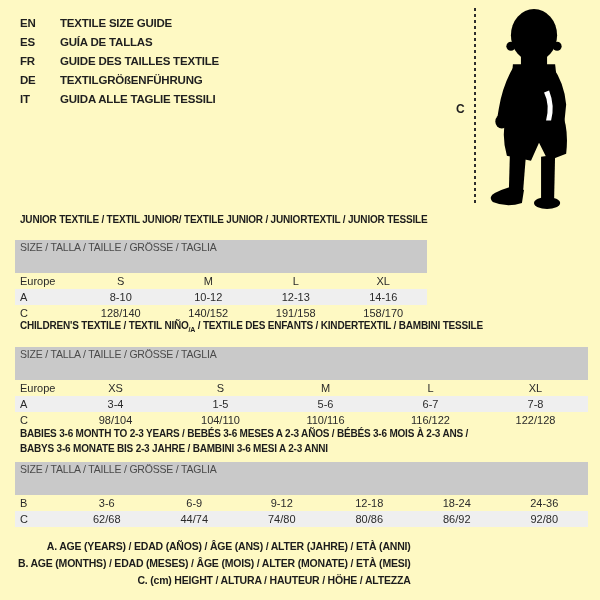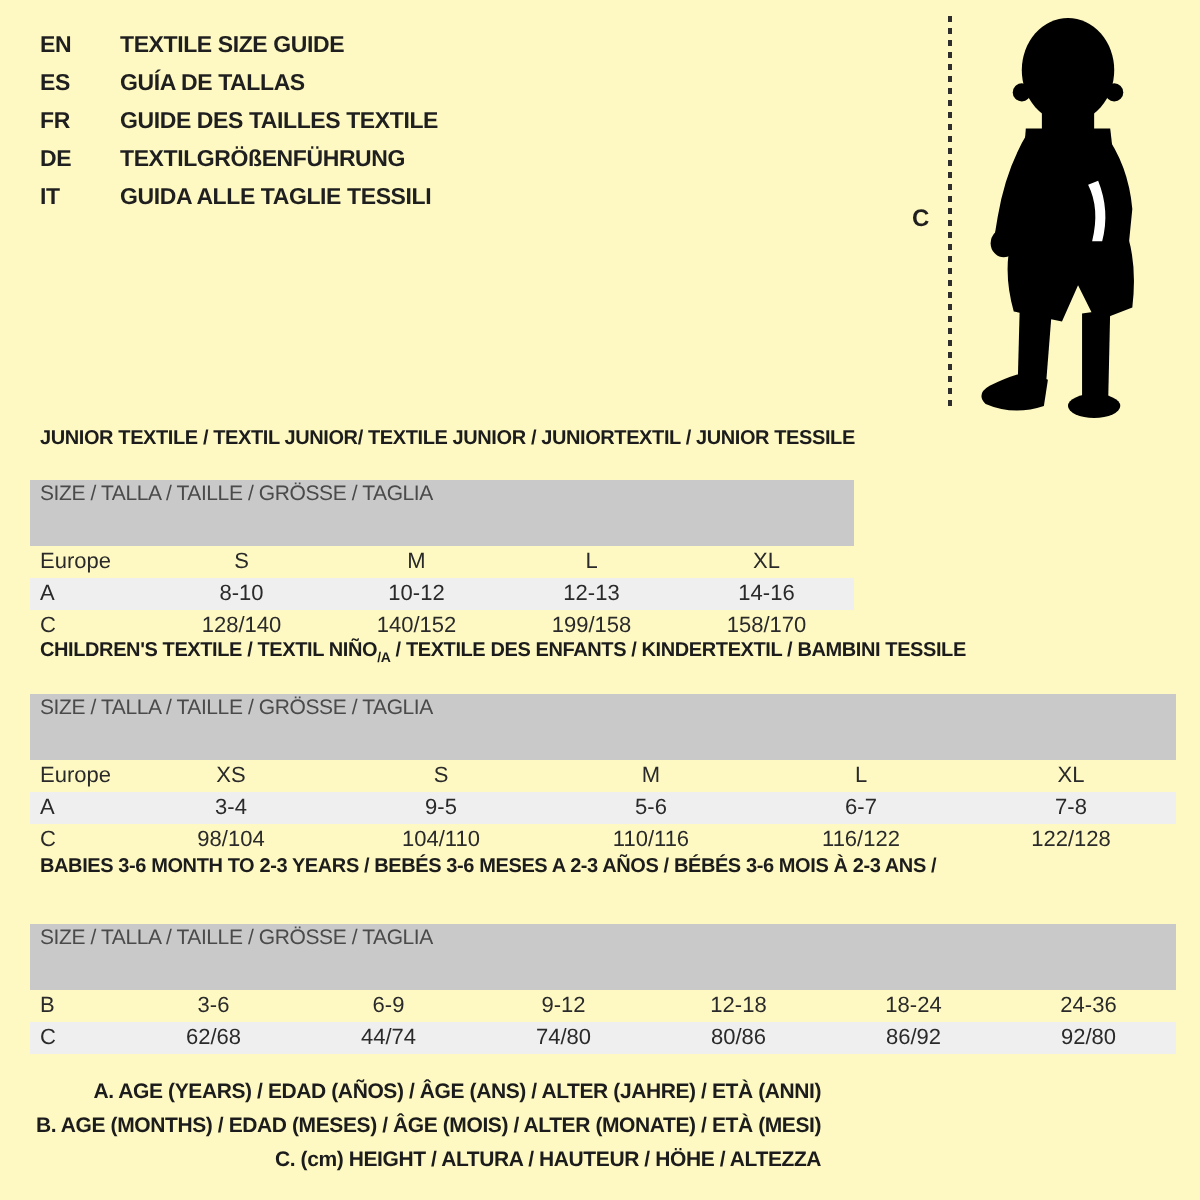--- a/index.html
+++ b/index.html
@@ -114,55 +114,55 @@
       <span class="t-label">A</span>
       <span class="t-cell">8-10</span>
       <span class="t-cell">10-12</span>
       <span class="t-cell">12-13</span>
       <span class="t-cell">14-16</span>
     </div>
     <div class="t-row">
       <span class="t-label">C</span>
       <span class="t-cell">128/140</span>
       <span class="t-cell">140/152</span>
-      <span class="t-cell">199/158</span>
+      <span class="t-cell">191/158</span>
       <span class="t-cell">158/170</span>
     </div>
   </div>
 
   <div class="sec-heading" id="heading-2"><span>CHILDREN'S TEXTILE / TEXTIL NIÑO</span><sub>/A</sub><span> / TEXTILE DES ENFANTS / KINDERTEXTIL / BAMBINI TESSILE</span></div>
   <div class="size-table" id="table-2">
     <div class="size-bar">SIZE / TALLA / TAILLE / GRÖSSE / TAGLIA</div>
     <div class="t-row">
       <span class="t-label">Europe</span>
       <span class="t-cell">XS</span>
       <span class="t-cell">S</span>
       <span class="t-cell">M</span>
       <span class="t-cell">L</span>
       <span class="t-cell">XL</span>
     </div>
     <div class="t-row shaded">
       <span class="t-label">A</span>
       <span class="t-cell">3-4</span>
-      <span class="t-cell">9-5</span>
+      <span class="t-cell">1-5</span>
       <span class="t-cell">5-6</span>
       <span class="t-cell">6-7</span>
       <span class="t-cell">7-8</span>
     </div>
     <div class="t-row">
       <span class="t-label">C</span>
       <span class="t-cell">98/104</span>
       <span class="t-cell">104/110</span>
       <span class="t-cell">110/116</span>
       <span class="t-cell">116/122</span>
       <span class="t-cell">122/128</span>
     </div>
   </div>
 
-  <div class="sec-heading" id="heading-3"><span>BABIES 3-6 MONTH TO 2-3 YEARS / BEBÉS 3-6 MESES A 2-3 AÑOS / BÉBÉS 3-6 MOIS À 2-3 ANS /</span><br></div>
+  <div class="sec-heading" id="heading-3"><span>BABIES 3-6 MONTH TO 2-3 YEARS / BEBÉS 3-6 MESES A 2-3 AÑOS / BÉBÉS 3-6 MOIS À 2-3 ANS /</span><br><span>BABYS 3-6 MONATE BIS 2-3 JAHRE / BAMBINI 3-6 MESI A 2-3 ANNI</span></div>
   <div class="size-table" id="table-3">
     <div class="size-bar">SIZE / TALLA / TAILLE / GRÖSSE / TAGLIA</div>
     <div class="t-row">
       <span class="t-label">B</span>
       <span class="t-cell">3-6</span>
       <span class="t-cell">6-9</span>
       <span class="t-cell">9-12</span>
       <span class="t-cell">12-18</span>
       <span class="t-cell">18-24</span>
       <span class="t-cell">24-36</span>

